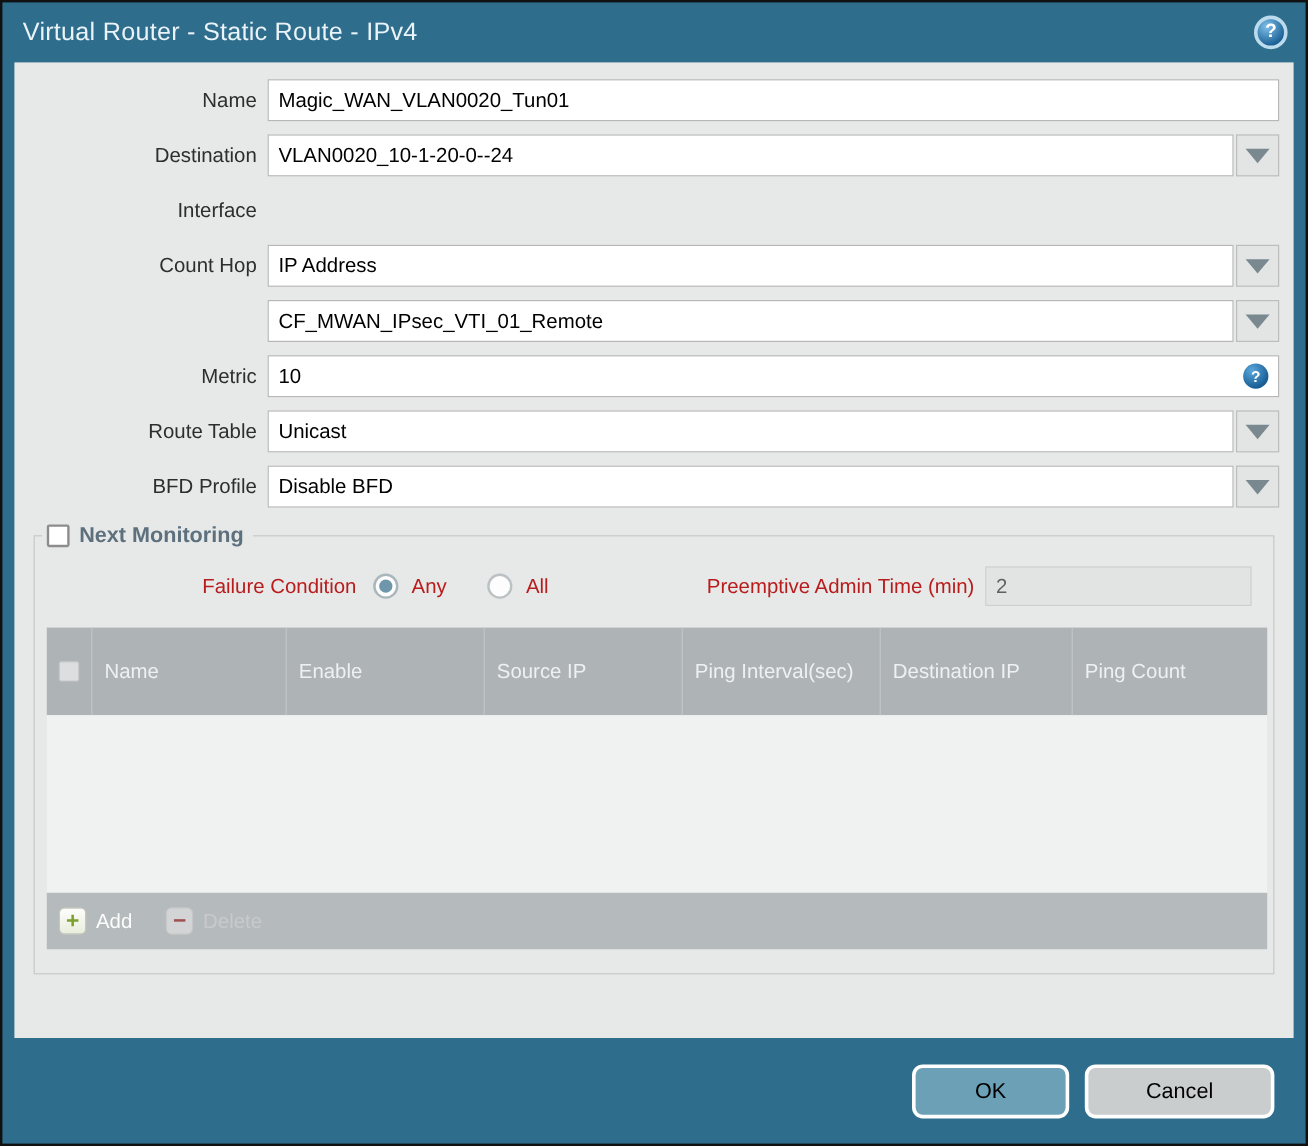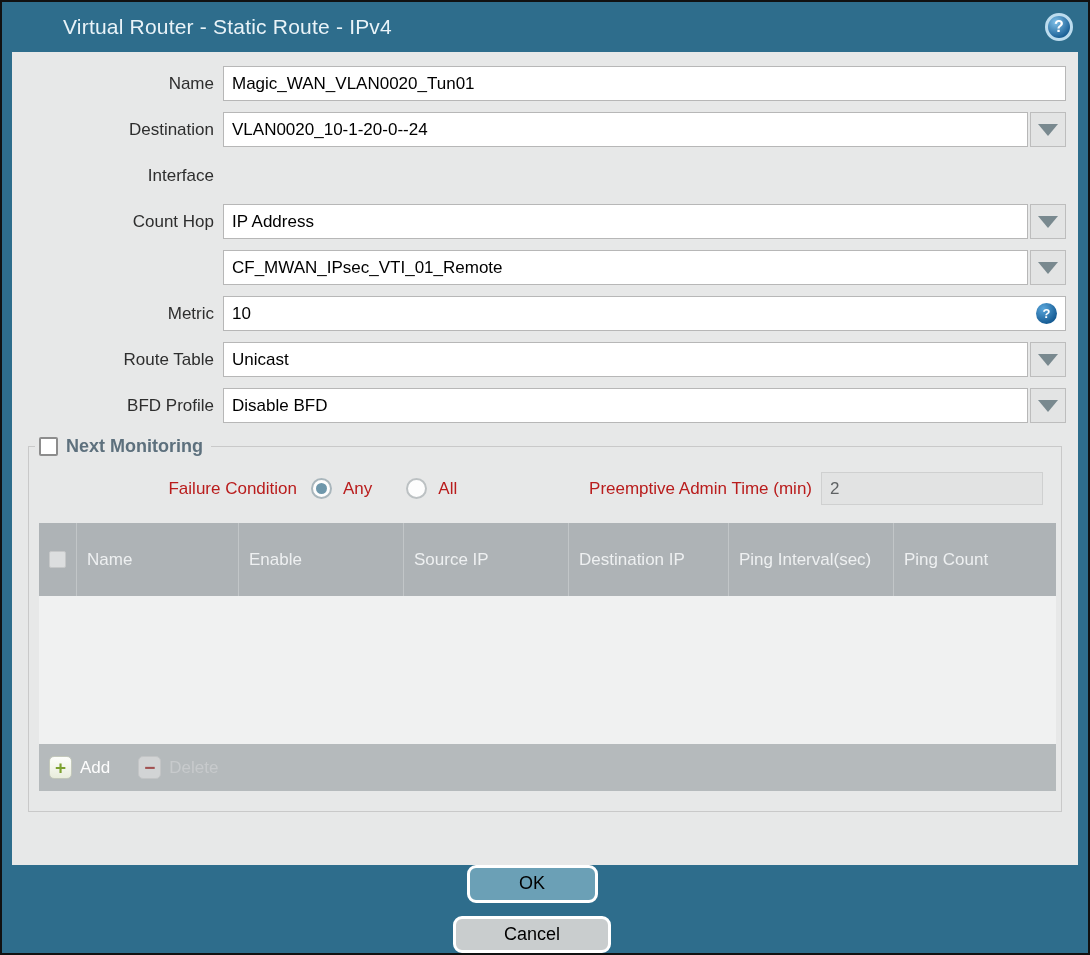--- a/index.html
+++ b/index.html
@@ -1,19 +1,19 @@
 <!DOCTYPE html>
 <html><head>
 <meta charset="utf-8">
 <style>
   * { margin:0; padding:0; box-sizing:border-box; }
   body { background:#555; font-family:"Liberation Sans", sans-serif; }
   .frame {
     position:relative; width:1090px; height:955px;
-    background:#2e6d8c; border:2px solid #111; overflow:hidden;padding-left:44px;
+    background:#2e6d8c; border:2px solid #111; overflow:hidden;
   }
   
   .titlebar { height:50px; display:flex; align-items:center; justify-content:space-between; padding:0 15px 0 17px; }
   .title { color:#e9f3f8; font-size:21px; letter-spacing:.2px; }
   .help-icon {
     width:28px; height:28px; border-radius:50%;
     border:3px solid #bcdcee;
     background:radial-gradient(circle at 35% 28%, #7fc0e8, #1a5f95 75%);
     color:#fff; font-weight:bold; font-size:16px;
     display:flex; align-items:center; justify-content:center; cursor:pointer;
@@ -89,21 +89,21 @@
     font-size:19px; font-weight:bold; line-height:1;
   }
   .add-icon { background:linear-gradient(#fdfefb,#e9eddc); border:1px solid #c3c8bb; color:#7ca12f; }
   .add-label { color:#fdfdfd; font-size:17px; }
   .del-btn { margin-left:28px; cursor:default; }
   .del-icon { background:#d2d4d5; border:1px solid #c3c5c6; color:#a15151; }
   .del-label { color:#c7cacc; font-size:17px; }
   
   .dlg-footer {
     position:absolute; left:0; right:0; top:863px; bottom:0;
-    display:flex; align-items:center; justify-content:flex-end; gap:13px; padding-right:26px;flex-direction:column;
+    display:flex; align-items:center; justify-content:flex-end; gap:13px; padding-right:26px;
   }
   .btn {
     height:45px; border:3px solid #fff; border-radius:9px; font-size:18px; color:#000;
     display:flex; align-items:center; justify-content:center; cursor:pointer;
     font-family:"Liberation Sans", sans-serif;
   }
   .btn-ok { width:131px; background:#6ba0b6; }
   .btn-cancel { width:158px; background:#c9cdce; }
 </style>
 </head>
@@ -207,22 +207,22 @@
       </div>
 
       <div class="pm-table">
         <div class="thead">
           <div class="th cbcol">
               <span class="th-cb"></span>
             </div>
           <div class="th col-name">Name</div>
           <div class="th col-enable">Enable</div>
           <div class="th col-src">Source IP</div>
+          <div class="th col-ping">Ping Interval(sec)</div>
           <div class="th col-dst">Destination IP</div>
-          <div class="th col-ping">Ping Interval(sec)</div>
           <div class="th col-count">Ping Count</div>
         </div>
         <div class="tbody"></div>
         <div class="tfoot">
           <div class="tool-btn">
             <span class="tool-icon add-icon">+</span>
             <span class="add-label">Add</span>
           </div>
           <div class="tool-btn del-btn">
             <span class="tool-icon del-icon">−</span>

